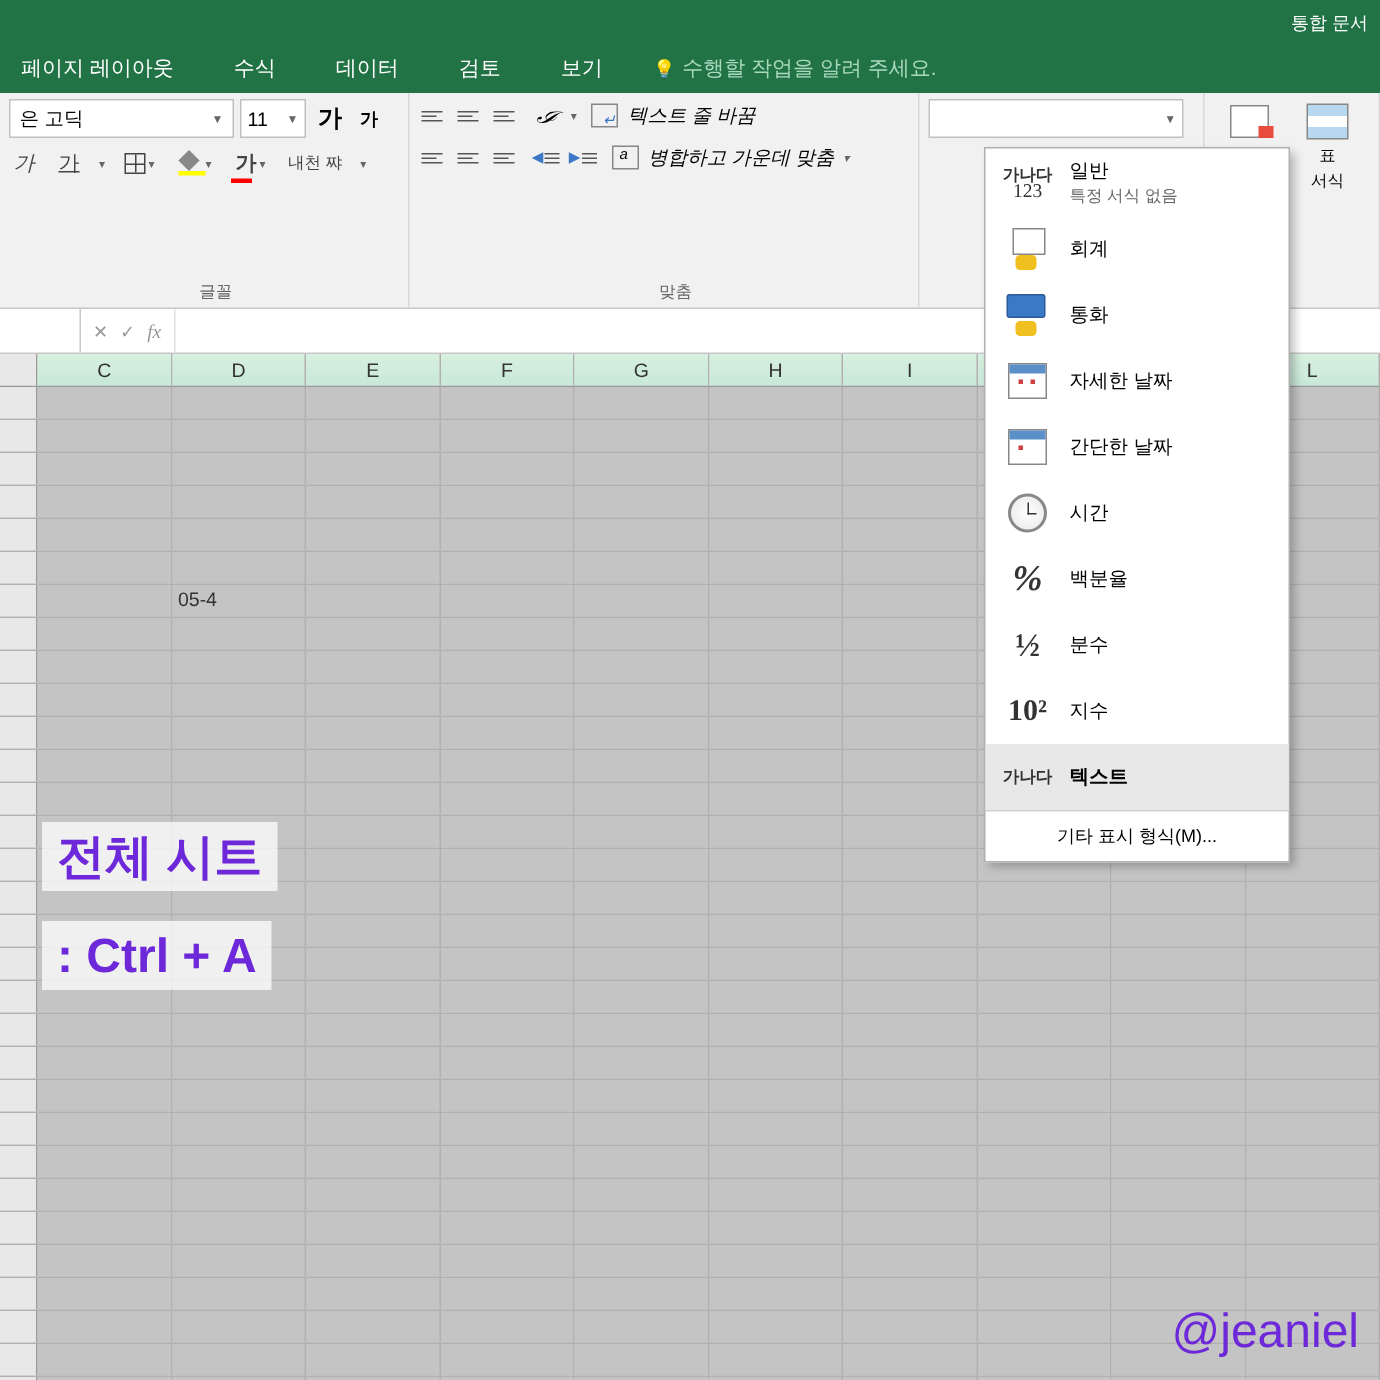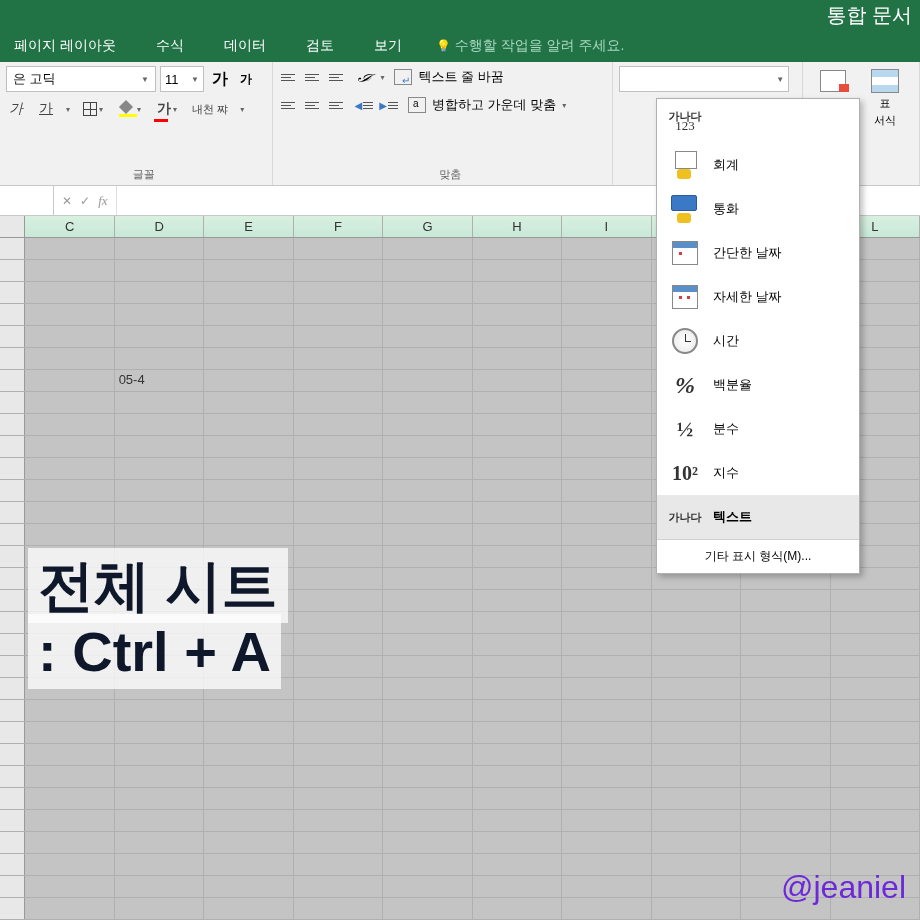--- a/index.html
+++ b/index.html
@@ -13,39 +13,39 @@
   position: relative;
 }
 .titlebar {
   background: #217346;
   color: #fff;
   height: 30px;
   display: flex;
   align-items: center;
   justify-content: flex-end;
   padding-right: 8px;
-  font-size: 20px;
+  font-size: 12px;
 }
 .tabs {
   background: #217346;
   color: #fff;
   height: 32px;
   display: flex;
   align-items: center;
   gap: 28px;
   padding-left: 8px;
   font-size: 14px;
 }
 .tabs .tab { cursor: pointer; padding: 4px 6px; }
 .tell-me { color: #a8d8bd; display: flex; align-items: center; gap: 4px; }
 .tell-me .bulb { font-size: 12px; }
 .ribbon {
   background: #f1f1f1;
   border-bottom: 1px solid #c8c8c8;
-  height: 124px;
+  height: 144px;
   display: flex;
 }
 .ribbon-group {
   border-right: 1px solid #d8d8d8;
   display: flex;
   flex-direction: column;
   position: relative;
   padding: 4px 6px 0 6px;
 }
 .ribbon-group-label {
@@ -91,21 +91,21 @@
 .hangul-btn { font-size: 11px; line-height: 10px; text-align: center; padding: 0 2px; }
 .align-row { display: flex; align-items: center; gap: 6px; margin-bottom: 6px; }
 .align-btn { width: 22px; height: 20px; display: inline-flex; flex-direction: column; gap: 2px; justify-content: center; align-items: flex-start; padding: 2px; cursor: pointer; }
 .align-btn span { background: #555; height: 1px; }
 .a1 { width: 14px; } .a2 { width: 10px; } .a3 { width: 14px; }
 .orient-btn { font-size: 16px; font-style: italic; font-family: Arial; transform: rotate(20deg); display: inline-block; padding: 0 4px; }
 .indent-btn { display: inline-flex; align-items: center; gap: 1px; }
 .indent-lines { display: inline-flex; flex-direction: column; gap: 2px; }
 .indent-lines span { width: 10px; height: 1px; background: #555; }
 .indent-arrow { font-size: 10px; color: #3b78c6; }
-.wrap-btn, .merge-btn { display: flex; align-items: center; gap: 6px; padding: 2px 4px; font-size: 13px; cursor: pointer; }
+.wrap-btn, .merge-btn { display: flex; align-items: center; gap: 6px; padding: 2px 4px; font-size: 13px; cursor: pointer; font-style: italic; }
 .wrap-ico, .merge-ico { width: 18px; height: 16px; border: 1px solid #888; display: inline-block; position: relative; }
 .wrap-ico::before { content: "↵"; position: absolute; right: 1px; bottom: -2px; font-size: 10px; color: #3b78c6; }
 .merge-ico::before { content: "a"; position: absolute; left: 4px; top: 0; font-size: 10px; }
 .num-format-box {
   width: 170px; height: 26px; border: 1px solid #c0c0c0; background: #fff;
   display: flex; align-items: center; justify-content: flex-end; padding: 0 4px;
   cursor: pointer;
 }
 .styles-btns { display: flex; gap: 4px; padding-top: 2px; }
 .style-big { width: 48px; height: 60px; display: flex; flex-direction: column; align-items: center; gap: 2px; cursor: pointer; font-size: 11px; }
@@ -165,21 +165,21 @@
 .ico-account { position: relative; }
 .ico-cal { position: relative; width: 26px; height: 24px; border: 1px solid #888; background: #fff; }
 .ico-cal::before { content: ""; position: absolute; top: 0; left: 0; right: 0; height: 6px; background: #5b8fc8; }
 .ico-cal .dot { position: absolute; width: 3px; height: 3px; background: #d04040; }
 .ico-clock { width: 26px; height: 26px; border: 2px solid #888; border-radius: 50%; position: relative; background: radial-gradient(#fff, #e8e8e8); }
 .ico-clock::before { content: ""; position: absolute; top: 4px; left: 11px; width: 1px; height: 8px; background: #333; }
 .ico-clock::after { content: ""; position: absolute; top: 11px; left: 11px; width: 6px; height: 1px; background: #333; }
 .annot {
   position: absolute; left: 28px;
   background: rgba(255,255,255,0.75);
-  font-size: 56px; font-weight: 600; color: #0f172a;
+  font-size: 32px; font-weight: 600; color: #6d28d9;
   padding: 4px 10px; line-height: 1.2;
 }
 .annot1 { top: 548px; }
 .annot2 { top: 614px; }
 .watermark {
   position: absolute; right: 14px; bottom: 14px;
   font-size: 32px; color: #6d28d9; font-family: Arial;
 }
 </style>
 </head>
@@ -764,48 +764,52 @@
       </div>
     </div>
 </div>
 
 <div class="dropdown">
   <div class="dd-item">
     <div class="dd-ico small">
       <span>가나다</span>
       <span style="font-size:13px;font-weight:normal;">123</span>
     </div>
+    <div class="dd-text">
+      <div>일반</div>
+      <div class="dd-sub">특정 서식 없음</div>
+    </div>
   </div>
   <div class="dd-item">
     <div class="dd-ico ico-account"></div>
     <div class="dd-text">회계</div>
   </div>
   <div class="dd-item">
     <div class="dd-ico ico-currency"></div>
     <div class="dd-text">통화</div>
-  </div>
-  <div class="dd-item">
-    <div class="dd-ico">
-        <div class="ico-cal">
-          <span class="dot" style="top:10px;left:6px;"></span>
-        </div>
-      </div>
-    <div class="dd-text">간단한 날짜</div>
   </div>
   <div class="dd-item">
     <div class="dd-ico">
         <div class="ico-cal">
           <span class="dot" style="top:10px;left:6px;"></span>
           <span class="dot" style="top:10px;left:14px;"></span>
         </div>
       </div>
     <div class="dd-text">자세한 날짜</div>
   </div>
   <div class="dd-item">
     <div class="dd-ico">
+        <div class="ico-cal">
+          <span class="dot" style="top:10px;left:6px;"></span>
+        </div>
+      </div>
+    <div class="dd-text">간단한 날짜</div>
+  </div>
+  <div class="dd-item">
+    <div class="dd-ico">
         <div class="ico-clock"></div>
       </div>
     <div class="dd-text">시간</div>
   </div>
   <div class="dd-item">
     <div class="dd-ico" style="font-style:italic;font-size:24px;">%</div>
     <div class="dd-text">백분율</div>
   </div>
   <div class="dd-item">
     <div class="dd-ico" style="font-size:22px;">½</div>

